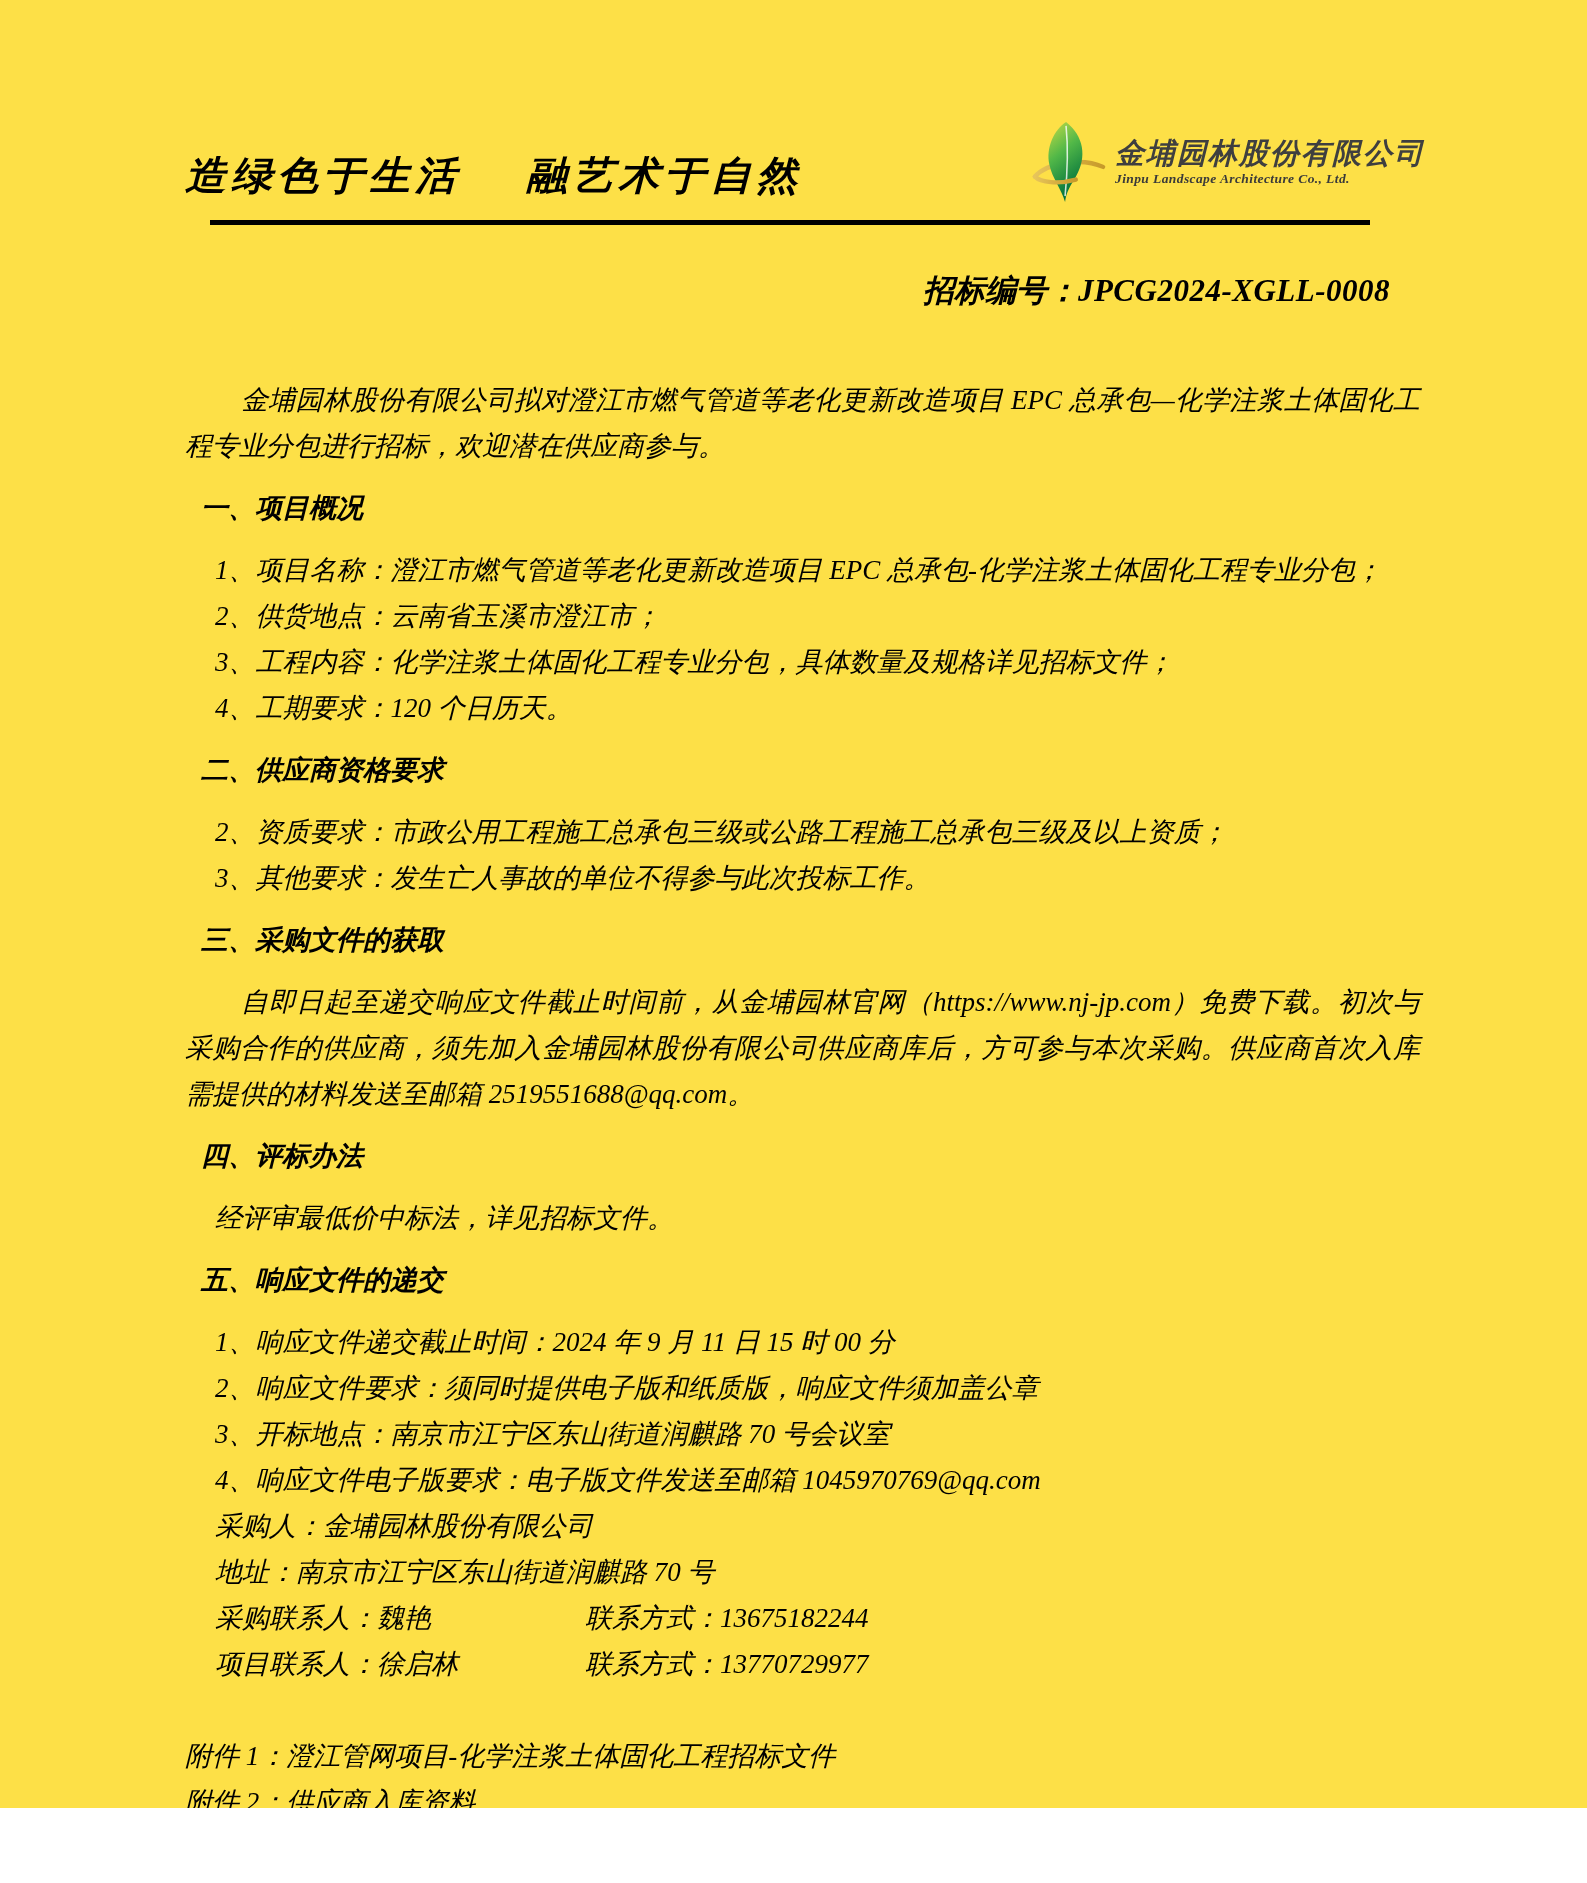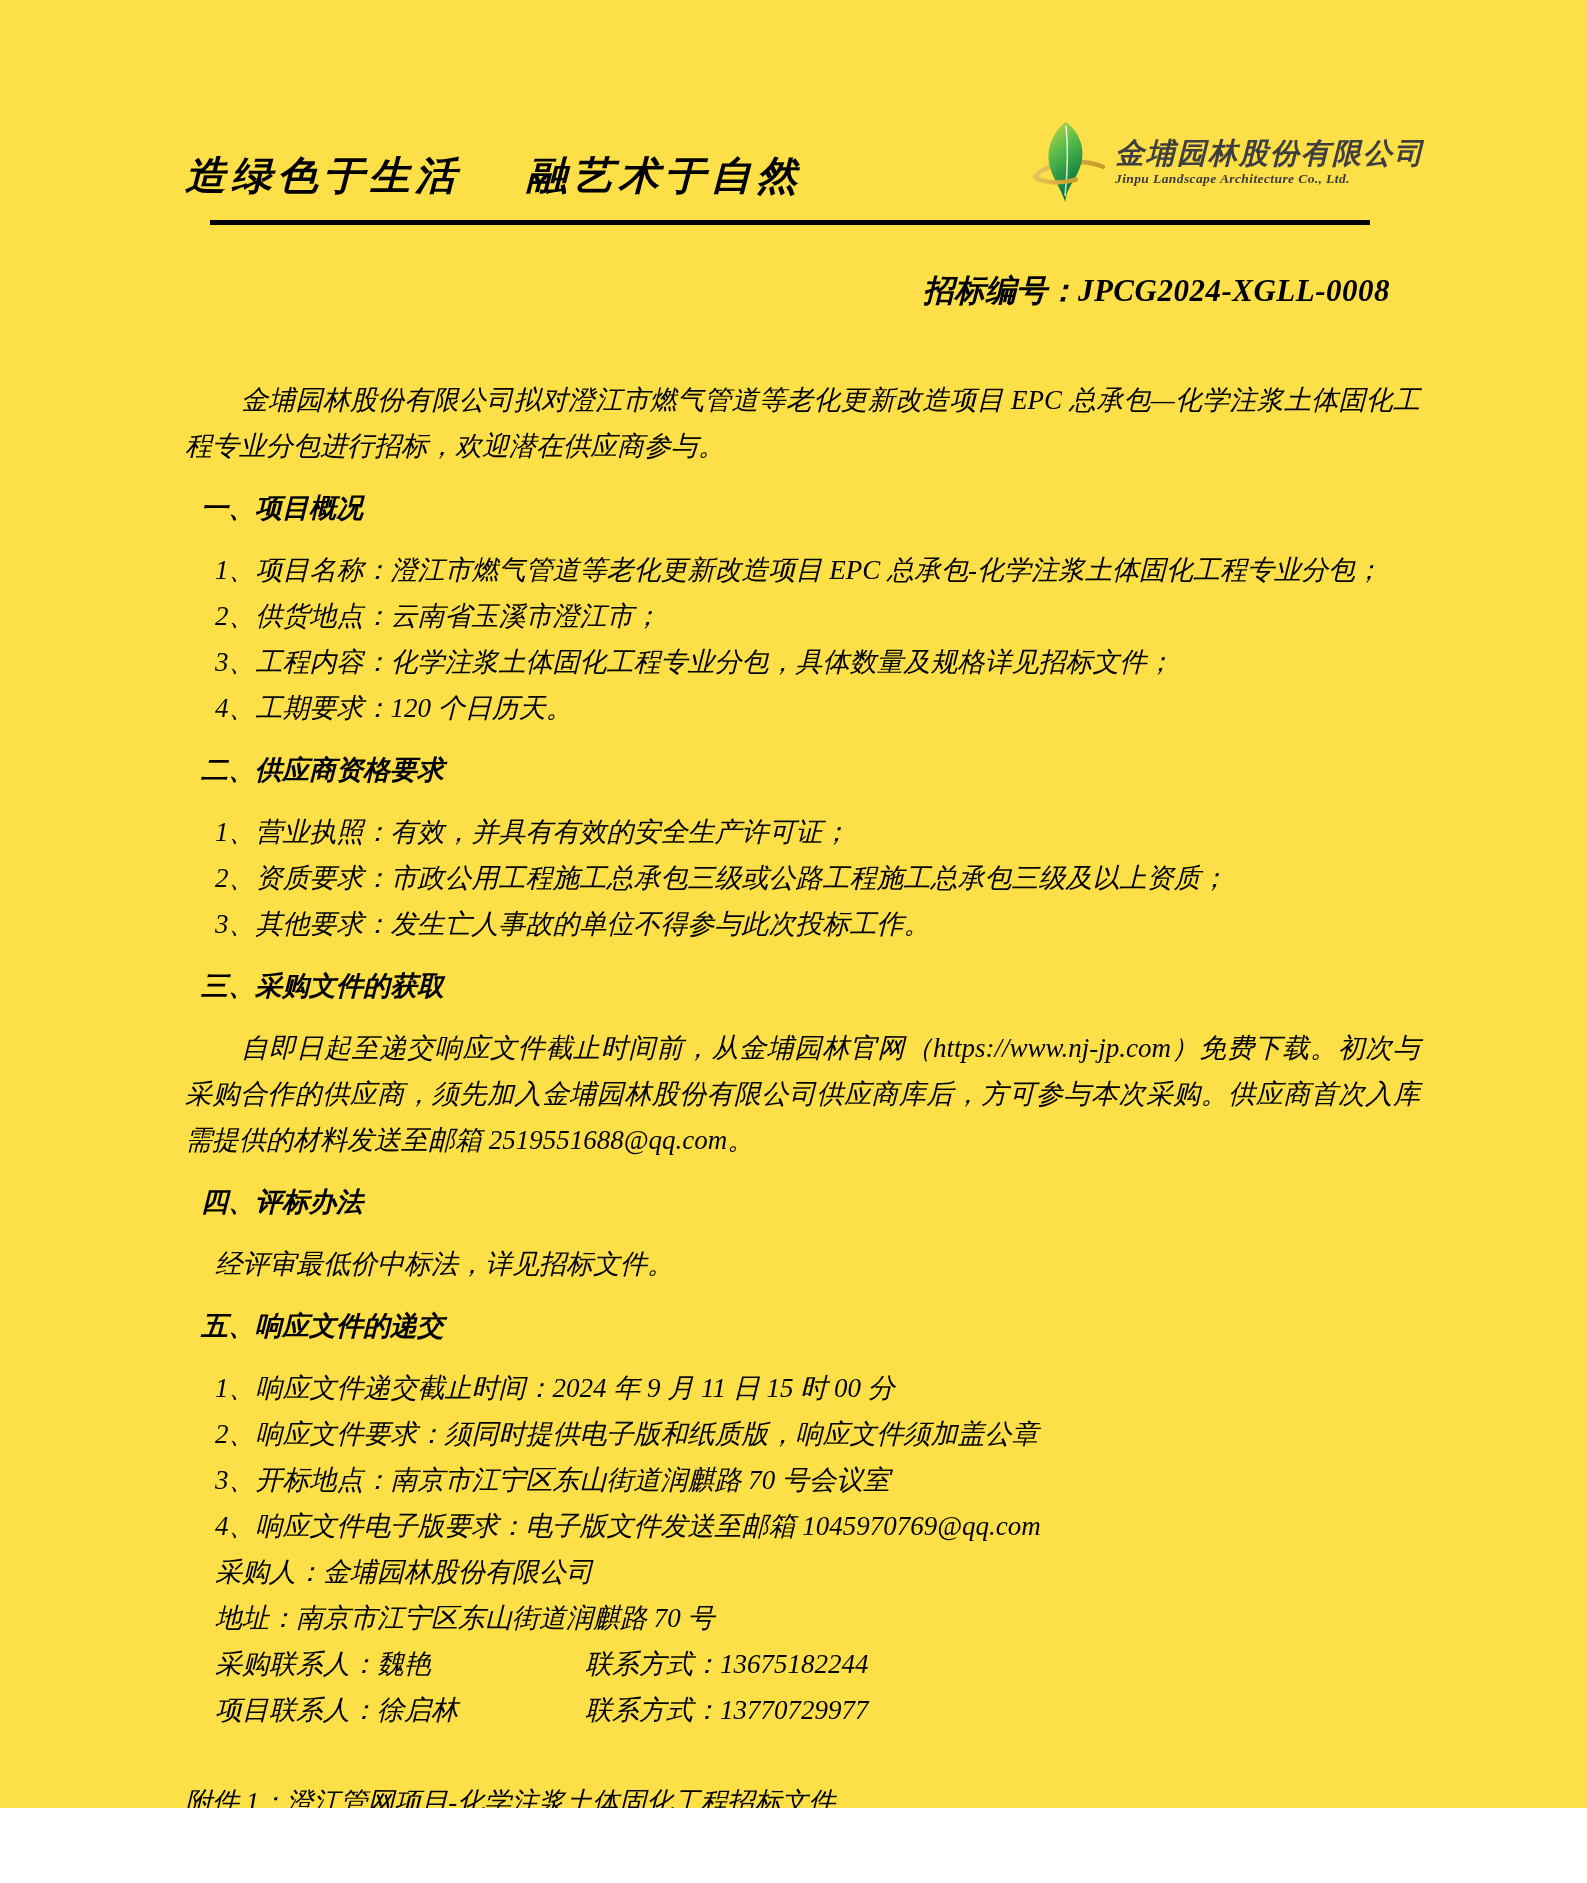--- a/index.html
+++ b/index.html
@@ -97,21 +97,20 @@
 
     <p class="intro">金埔园林股份有限公司拟对澄江市燃气管道等老化更新改造项目 EPC 总承包—化学注浆土体固化工程专业分包进行招标，欢迎潜在供应商参与。</p>
 
     <h2 class="sec">一、项目概况</h2>
     <p class="item">1、项目名称：澄江市燃气管道等老化更新改造项目 EPC 总承包-化学注浆土体固化工程专业分包；</p>
     <p class="item">2、供货地点：云南省玉溪市澄江市；</p>
     <p class="item">3、工程内容：化学注浆土体固化工程专业分包，具体数量及规格详见招标文件；</p>
     <p class="item">4、工期要求：120 个日历天。</p>
 
     <h2 class="sec">二、供应商资格要求</h2>
-    <p class="item">1、营业执照：有效，并具有有效的安全生产许可证；</p>
     <p class="item">2、资质要求：市政公用工程施工总承包三级或公路工程施工总承包三级及以上资质；</p>
     <p class="item">3、其他要求：发生亡人事故的单位不得参与此次投标工作。</p>
 
     <h2 class="sec">三、采购文件的获取</h2>
     <p class="intro">自即日起至递交响应文件截止时间前，从金埔园林官网（https://www.nj-jp.com）免费下载。初次与采购合作的供应商，须先加入金埔园林股份有限公司供应商库后，方可参与本次采购。供应商首次入库需提供的材料发送至邮箱 2519551688@qq.com。</p>
 
     <h2 class="sec">四、评标办法</h2>
     <p class="item">经评审最低价中标法，详见招标文件。</p>
 
     <h2 class="sec">五、响应文件的递交</h2>

